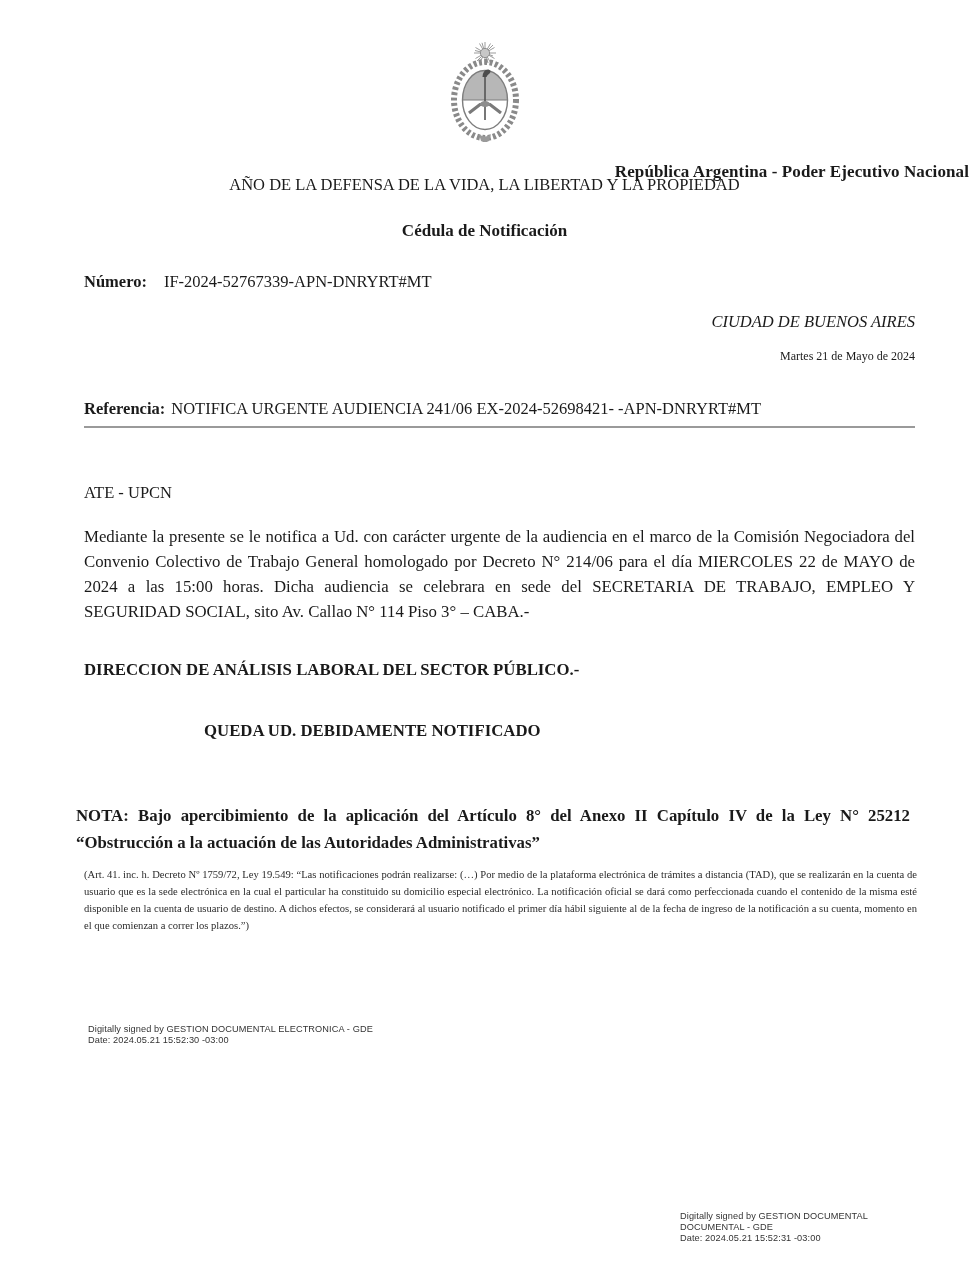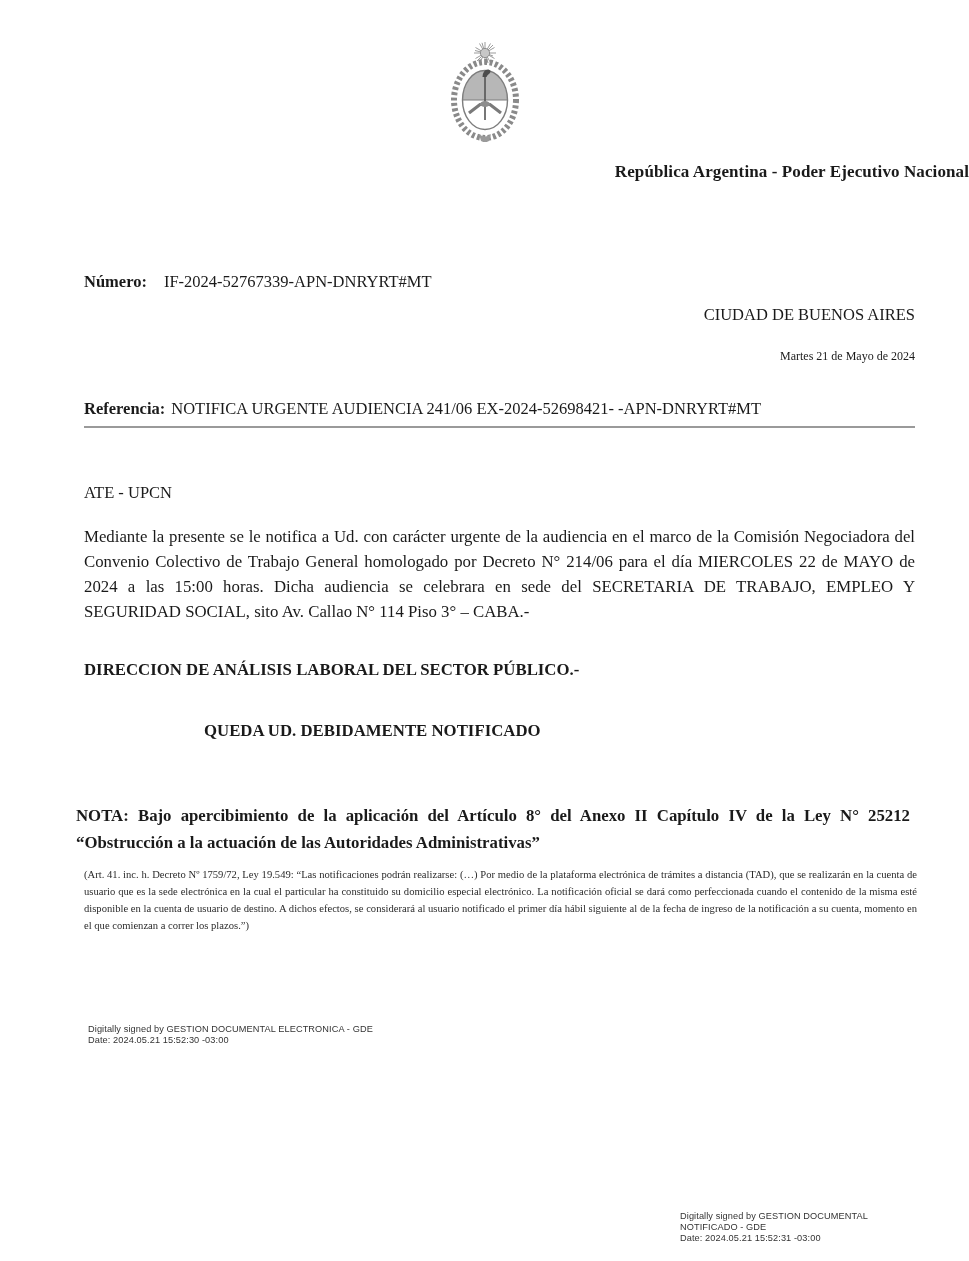--- a/index.html
+++ b/index.html
@@ -14,21 +14,21 @@
     overflow: hidden;
   }
   .abs { position: absolute; }
   .center-row { left: 0; right: 0; text-align: center; }
   .arms-wrap { top: 40px; left: 0; right: 0; display: flex; justify-content: center; }
   .org-line   { top: 162px; font-weight: bold; font-size: 17px; letter-spacing: .1px; text-align: right; }
   .motto-line { top: 175px; font-size: 16.5px; }
   .doc-title  { top: 221px; font-weight: bold; font-size: 17px; }
   .numero-line { top: 272px; left: 84px; font-size: 16.5px; }
   .numero-line .lbl { font-weight: bold; margin-right: 17px; }
-  .place-line { top: 305px; right: 54px; font-size: 16.5px; }
+  .place-line { top: 312px; right: 54px; font-size: 16.5px; font-style: italic; }
   .date-line  { top: 349px; right: 54px; font-size: 12px; }
   .ref-line   { top: 399px; left: 84px; width: 831px; font-size: 16.5px; }
   .ref-line .lbl { font-weight: bold; margin-right: 6px; }
   .divider {
     top: 426px; left: 84px; width: 831px; height: 0;
     border-top: 2px solid #9a9a9a;
   }
   .addressee { top: 483px; left: 84px; font-size: 16.5px; }
   .body-par {
     top: 524px; left: 84px; width: 831px;
@@ -102,20 +102,22 @@
       <path d="M52.5 37 Q53 29 58.5 29.5 Q62 30.5 59.5 33.5 Q57 35 56.5 37 Z" fill="#4c4c4c"></path>
 
       <path d="M39 73 L50 64.5 L60 64.5 L71 73" fill="none" stroke="#7a7a7a" stroke-width="3.2"></path>
       <ellipse cx="55" cy="64" rx="5" ry="3" fill="#8d8d8d"></ellipse>
 
       <path d="M49 94 Q55 99 61 94 L59 101 Q55 103.5 51 101 Z" fill="#9a9a9a"></path>
     </svg>
   </div>
 
   <div class="abs center-row org-line">República Argentina - Poder Ejecutivo Nacional</div>
+  <div class="abs center-row motto-line">AÑO DE LA DEFENSA DE LA VIDA, LA LIBERTAD Y LA PROPIEDAD</div>
+  <div class="abs center-row doc-title">Cédula de Notificación</div>
 
   <div class="abs numero-line">
     <span class="lbl">Número:</span><span>IF-2024-52767339-APN-DNRYRT#MT</span>
   </div>
 
   <div class="abs place-line">CIUDAD DE BUENOS AIRES</div>
   <div class="abs date-line">Martes 21 de Mayo de 2024</div>
 
   <div class="abs ref-line">
     <span class="lbl">Referencia:</span><span>NOTIFICA URGENTE AUDIENCIA 241/06 EX-2024-52698421- -APN-DNRYRT#MT</span>
@@ -135,17 +137,17 @@
   <div class="abs fine-print">(Art. 41. inc. h. Decreto Nº 1759/72, Ley 19.549: “Las notificaciones podrán realizarse: (…) Por medio de la plataforma electrónica de trámites a distancia (TAD), que se realizarán en la cuenta de usuario que es la sede electrónica en la cual el particular ha constituido su domicilio especial electrónico. La notificación oficial se dará como perfeccionada cuando el contenido de la misma esté disponible en la cuenta de usuario de destino. A dichos efectos, se considerará al usuario notificado el primer día hábil siguiente al de la fecha de ingreso de la notificación a su cuenta, momento en el que comienzan a correr los plazos.”)</div>
 
   <div class="abs sig-left sig-small">
     <div>Digitally signed by GESTION DOCUMENTAL ELECTRONICA - GDE</div>
     <div>Date: 2024.05.21 15:52:30 -03:00</div>
   </div>
 
 
   <div class="abs sig-right sig-small">
     <div>Digitally signed by GESTION DOCUMENTAL</div>
-    <div>NOTIFICADO - GDE</div>
+    <div>DOCUMENTAL - GDE</div>
     <div>Date: 2024.05.21 15:52:31 -03:00</div>
   </div>
 
 </div>
 
 </body></html>

